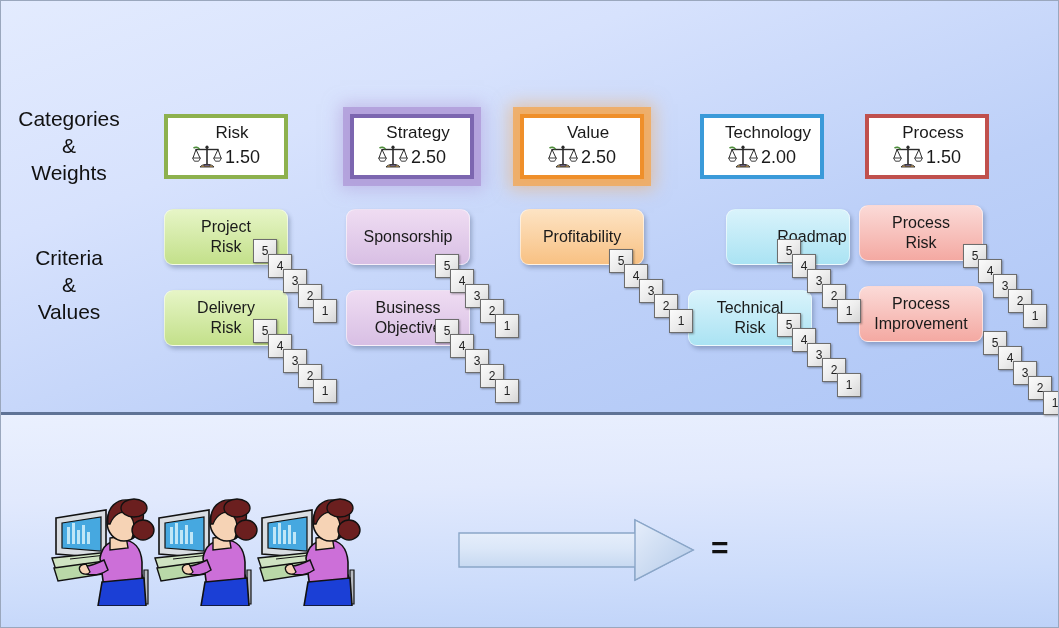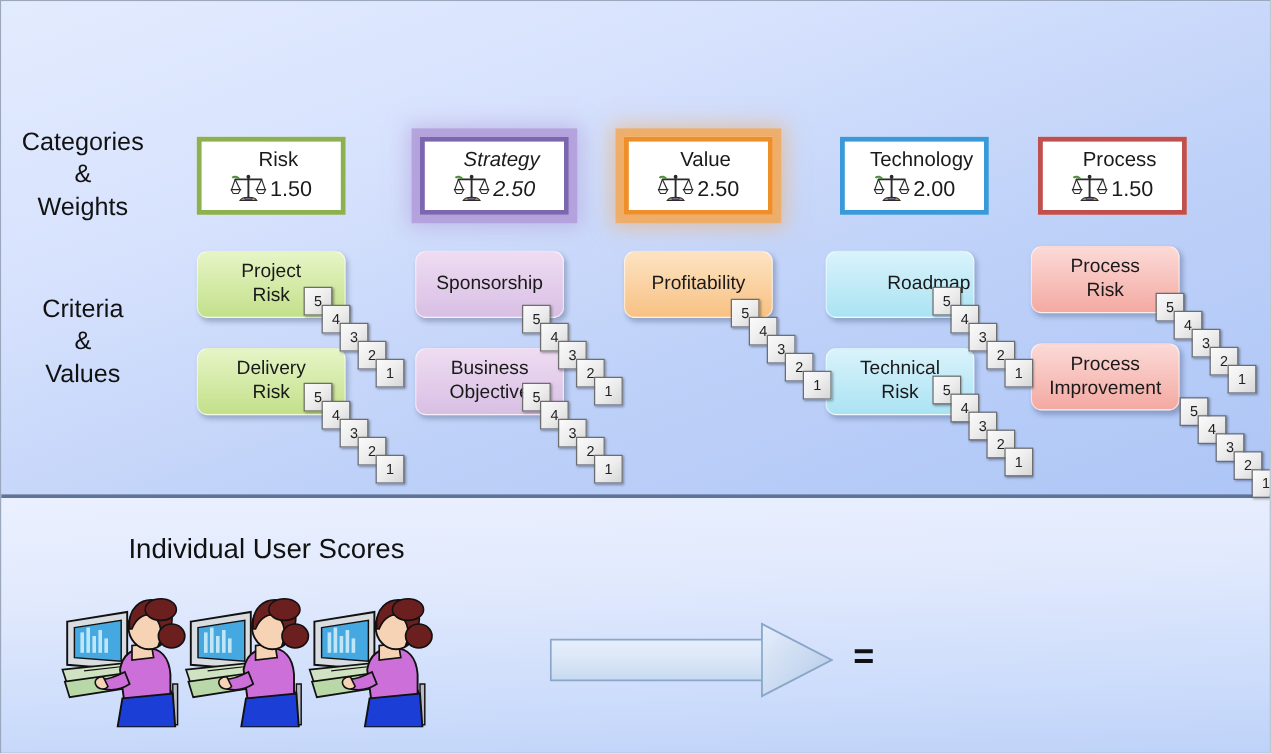--- a/index.html
+++ b/index.html
@@ -228,21 +228,21 @@
     <line x1="26" y1="5.5" x2="29" y2="14" stroke="#2b2b2b" stroke-width="1"></line>
     <path d="M0.5,14 L8.5,14 L6.6,17.2 L2.4,17.2 Z" fill="#ffffff" stroke="#2b2b2b" stroke-width="0.9"></path>
     <path d="M21.5,14 L29.5,14 L27.6,17.2 L23.4,17.2 Z" fill="#ffffff" stroke="#2b2b2b" stroke-width="0.9"></path>
     <path d="M8,23 C10,19.5 20,19.5 22,23 Z" fill="#e8b25f" stroke="#2b2b2b" stroke-width="0.9"></path>
     <path d="M12,20.6 L18,20.6 L18,22 L12,22 Z" fill="#9a86c6" stroke="#2b2b2b" stroke-width="0.8"></path>
     <path d="M1.5,4.2 C3.5,2.5 6,3.2 7.5,5.2" fill="none" stroke="#4f8f3c" stroke-width="1.6"></path>
   </svg>
           <span class="cat-weight">1.50</span>
         </div>
       </div>
-      <div class="cat-box glow-purple" style="left: 349px; top: 113px; border-color: rgb(124, 102, 176); font-style: italic;">
+      <div class="cat-box glow-purple" style="left: 349px; top: 113px; border-color: rgb(124, 102, 176);">
         <div class="cat-name">Strategy</div>
         <div class="cat-valrow">
           <svg class="scale-icon" width="30" height="26" viewBox="0 0 30 26">
     <line x1="15" y1="3" x2="15" y2="21" stroke="#2b2b2b" stroke-width="1.6"></line>
     <line x1="3.5" y1="5.5" x2="26.5" y2="5.5" stroke="#2b2b2b" stroke-width="1.4"></line>
     <circle cx="15" cy="3.2" r="1.6" fill="#2b2b2b"></circle>
     <line x1="4" y1="5.5" x2="1" y2="14" stroke="#2b2b2b" stroke-width="1"></line>
     <line x1="4" y1="5.5" x2="8" y2="14" stroke="#2b2b2b" stroke-width="1"></line>
     <line x1="26" y1="5.5" x2="22" y2="14" stroke="#2b2b2b" stroke-width="1"></line>
     <line x1="26" y1="5.5" x2="29" y2="14" stroke="#2b2b2b" stroke-width="1"></line>
@@ -364,21 +364,21 @@
       <div class="crit-box" style="left: 519px; top: 208px; background: linear-gradient(rgb(253, 227, 195) 0%, rgb(248, 193, 131) 100%);">
         <span class="crit-line">Profitability</span>
       </div>
       <div class="card-stack" style="left: 608px; top: 248px;">
         <div class="score-card" style="left: 0px; top: 0px; z-index: 1;">5</div>
         <div class="score-card" style="left: 15px; top: 15px; z-index: 2;">4</div>
         <div class="score-card" style="left: 30px; top: 30px; z-index: 3;">3</div>
         <div class="score-card" style="left: 45px; top: 45px; z-index: 4;">2</div>
         <div class="score-card" style="left: 60px; top: 60px; z-index: 5;">1</div>
       </div>
-      <div class="crit-box" style="left: 687px; top: 208px; background: linear-gradient(rgb(217, 243, 251) 0%, rgb(170, 227, 243) 100%); padding-left: 48px;">
+      <div class="crit-box" style="left: 725px; top: 208px; background: linear-gradient(rgb(217, 243, 251) 0%, rgb(170, 227, 243) 100%); padding-left: 48px;">
         <span class="crit-line">Roadmap</span>
       </div>
       <div class="card-stack" style="left: 776px; top: 238px;">
         <div class="score-card" style="left: 0px; top: 0px; z-index: 1;">5</div>
         <div class="score-card" style="left: 15px; top: 15px; z-index: 2;">4</div>
         <div class="score-card" style="left: 30px; top: 30px; z-index: 3;">3</div>
         <div class="score-card" style="left: 45px; top: 45px; z-index: 4;">2</div>
         <div class="score-card" style="left: 60px; top: 60px; z-index: 5;">1</div>
       </div>
       <div class="crit-box" style="left: 687px; top: 289px; background: linear-gradient(rgb(217, 243, 251) 0%, rgb(170, 227, 243) 100%);">
@@ -413,21 +413,20 @@
         <div class="score-card" style="left: 30px; top: 30px; z-index: 3;">3</div>
         <div class="score-card" style="left: 45px; top: 45px; z-index: 4;">2</div>
         <div class="score-card" style="left: 60px; top: 60px; z-index: 5;">1</div>
       </div>
     </div>
 
   <div id="panel-divider"></div>
 
   <div id="lower-panel"></div>
 
-  <div id="lower-title">Individual User Scores</div>
 
   <div id="people-area">
       <div class="person" style="left: 47px;"><svg viewBox="0 0 110 110" width="110" height="110">
 
     <path d="M8,22 L58,14 L58,62 L8,58 Z" fill="#d9dde2" stroke="#111" stroke-width="1.6"></path>
     <path d="M14,27 L53,21 L53,55 L14,52 Z" fill="#46a8e0" stroke="#111" stroke-width="1.2"></path>
     <g fill="#bfe6f7">
       <rect x="19" y="31" width="3" height="17"></rect>
       <rect x="24" y="27" width="3" height="21"></rect>
       <rect x="29" y="34" width="3" height="14"></rect>

